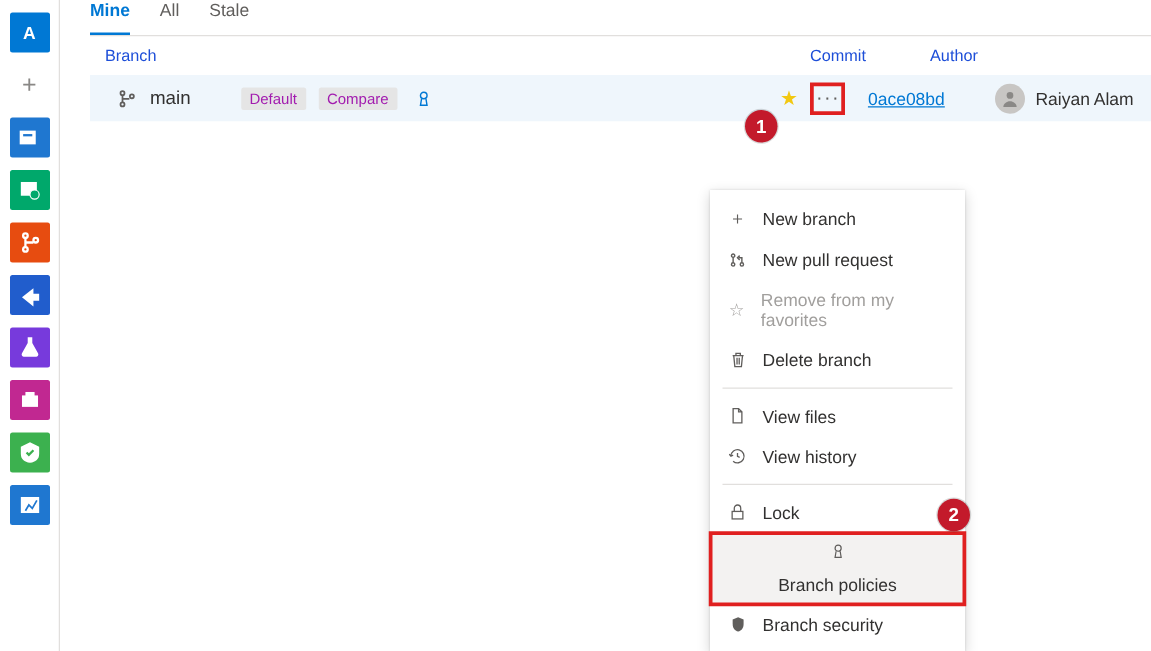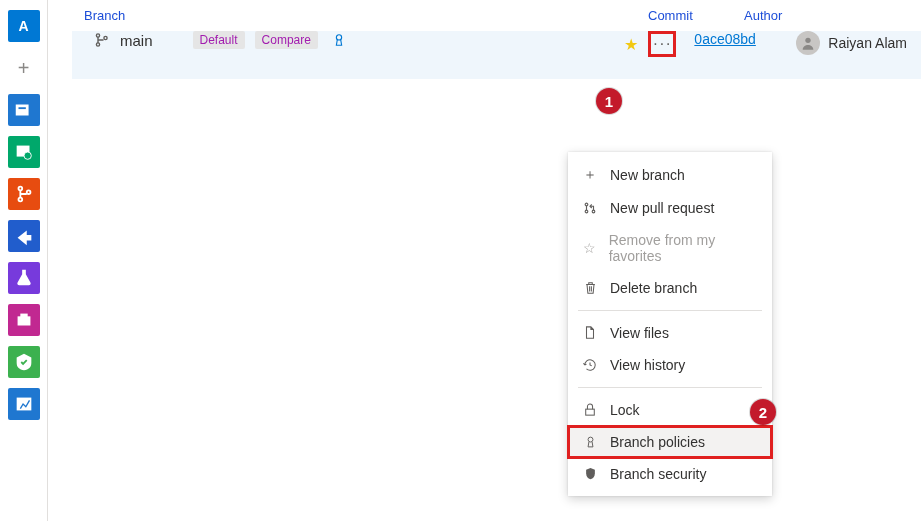--- a/index.html
+++ b/index.html
@@ -82,23 +82,23 @@
     display: flex;
     padding: 8px 0 8px 12px;
     font-size: 13px;
     color: #1d4ed8;
   }
   .col-branch { flex: 0 0 540px; }
   .col-commit { flex: 0 0 120px; }
   .col-author { flex: 1; }
   .row {
     display: flex;
-    align-items: flex-start;
+    align-items: center;
     background: #eff6fc;
-    height: 48px;
+    height: 37px;
     padding-left: 22px;
   }
   .branch-cell {
     flex: 0 0 530px;
     display: flex;
     align-items: center;
     gap: 10px;
   }
   .branch-icon { color: #605e5c; display:flex; }
   .branch-name { font-size: 15px; }
@@ -152,20 +152,21 @@
     gap: 12px;
     padding: 8px 14px;
     cursor:pointer;
     color:#323130;
   }
   .menu-item.disabled { color:#a19f9d; cursor:default;}
   .menu-item.highlight {
     background:#f3f2f1;
     outline: 3px solid #e02020;
     outline-offset: -2px;
+    flex-direction: column;
   }
   .menu-icon { width:16px; display:flex; justify-content:center; color:#605e5c;}
   .menu-item.disabled .menu-icon{ color:#a19f9d;}
   .menu-sep { height:1px; background:#e1dfdd; margin:6px 10px;}
 
   .callout {
     position:absolute;
     width:26px; height:26px;
     background:#c31a2b;
     color:#fff;
@@ -227,20 +228,25 @@
   <div class="rail-item rail-dash">
     <svg viewBox="0 0 24 24" fill="#fff">
         <rect x="4" y="5" width="16" height="14"></rect>
         <path d="M8 17l3-5 3 3 4-7" stroke="#1f77d0" stroke-width="1.5" fill="none"></path>
       </svg>
   </div>
 </nav>
 
 <div class="main">
 
+  <div class="pivot">
+    <div class="pivot-item selected">Mine</div>
+    <div class="pivot-item">All</div>
+    <div class="pivot-item">Stale</div>
+  </div>
 
   <div class="col-header">
     <div class="col-branch">Branch</div>
     <div class="col-commit" style="padding-left:24px;">Commit</div>
     <div class="col-author">Author</div>
   </div>
 
   <div class="row">
     <div class="branch-cell">
       <span class="branch-icon">

